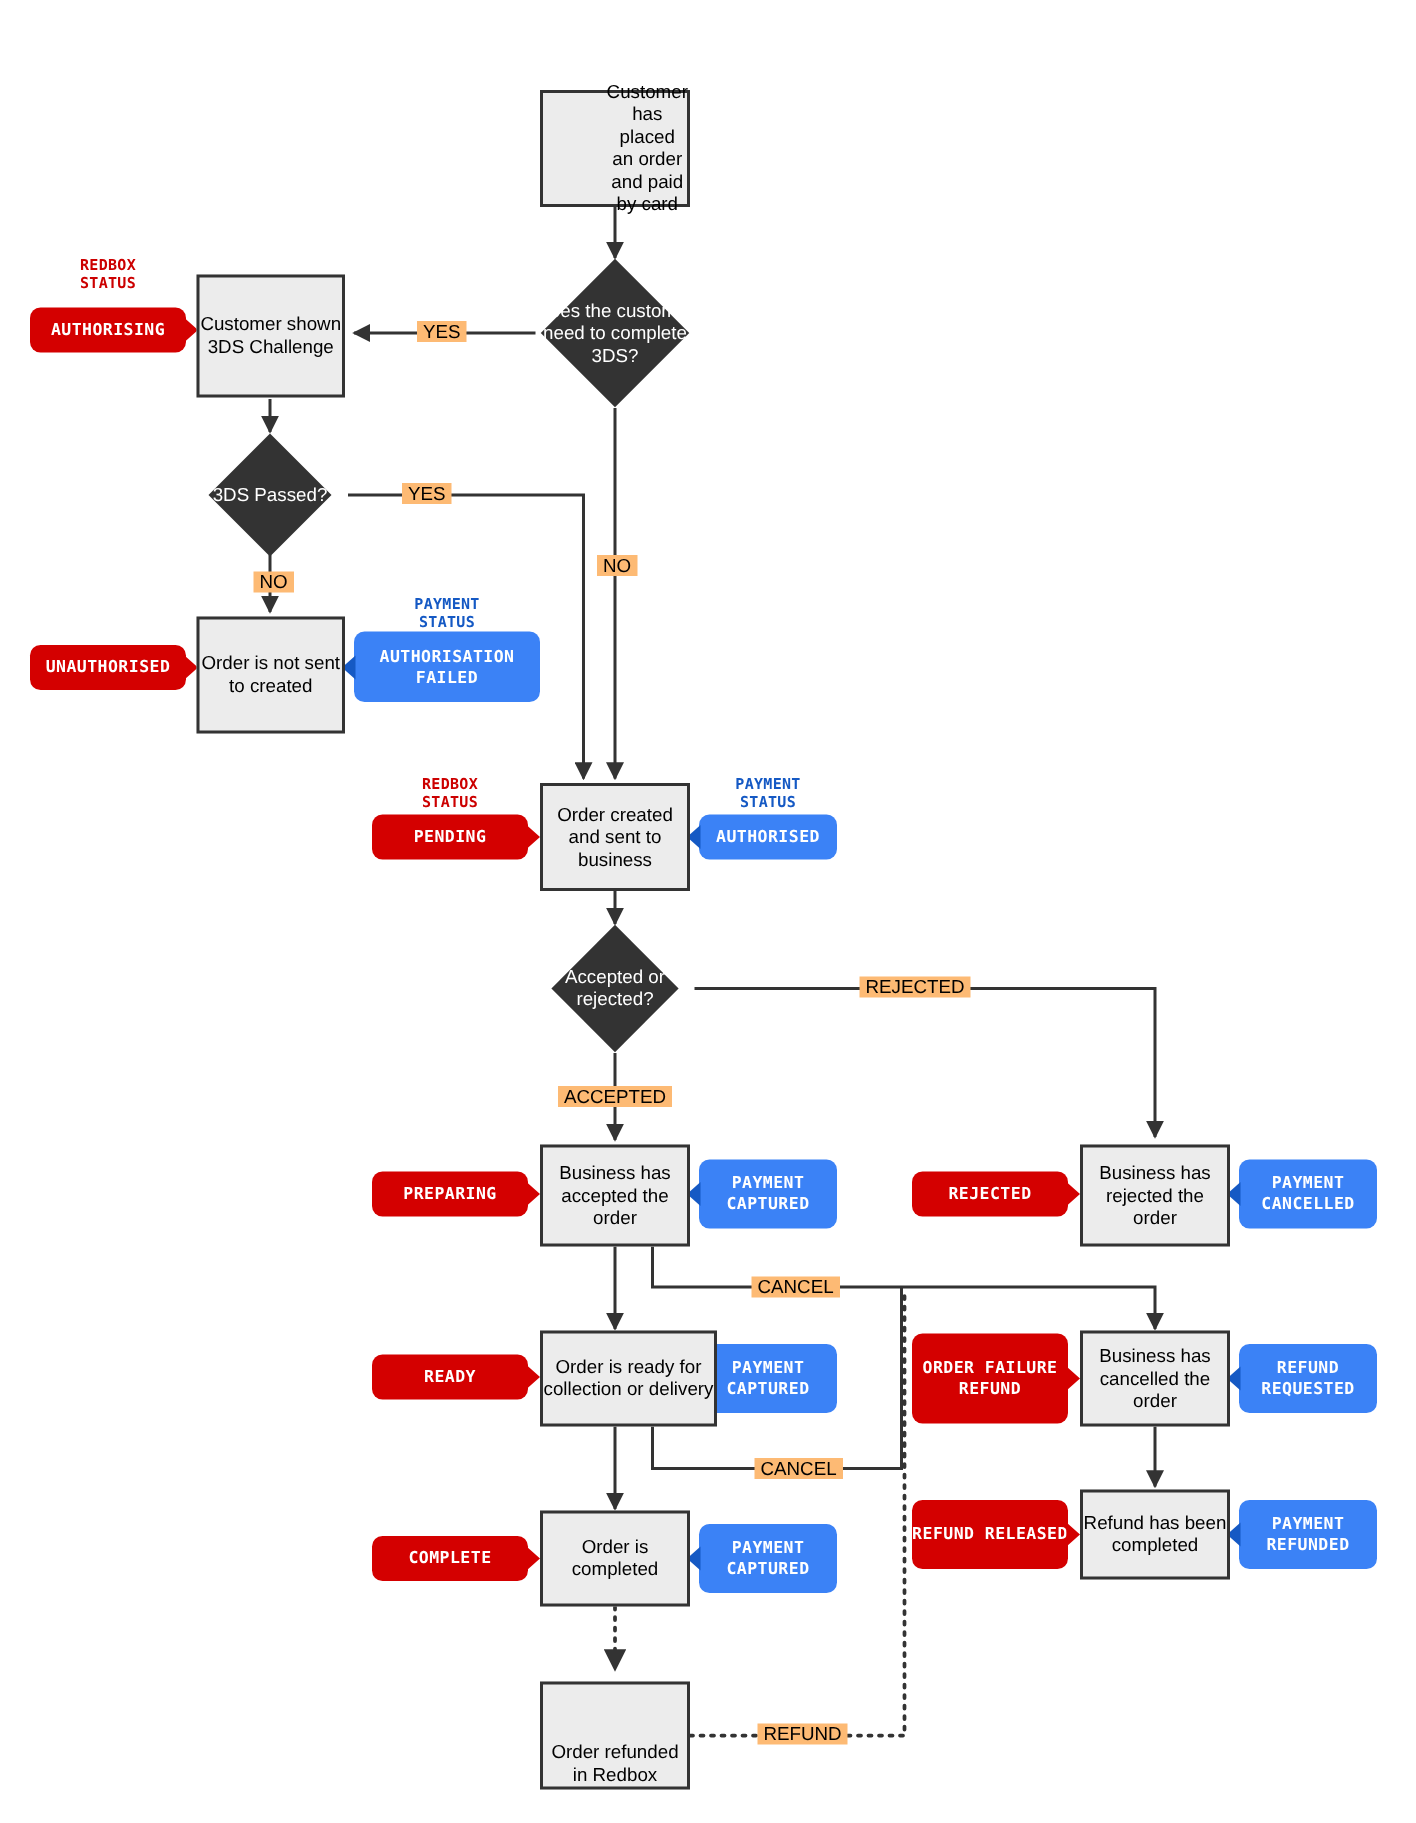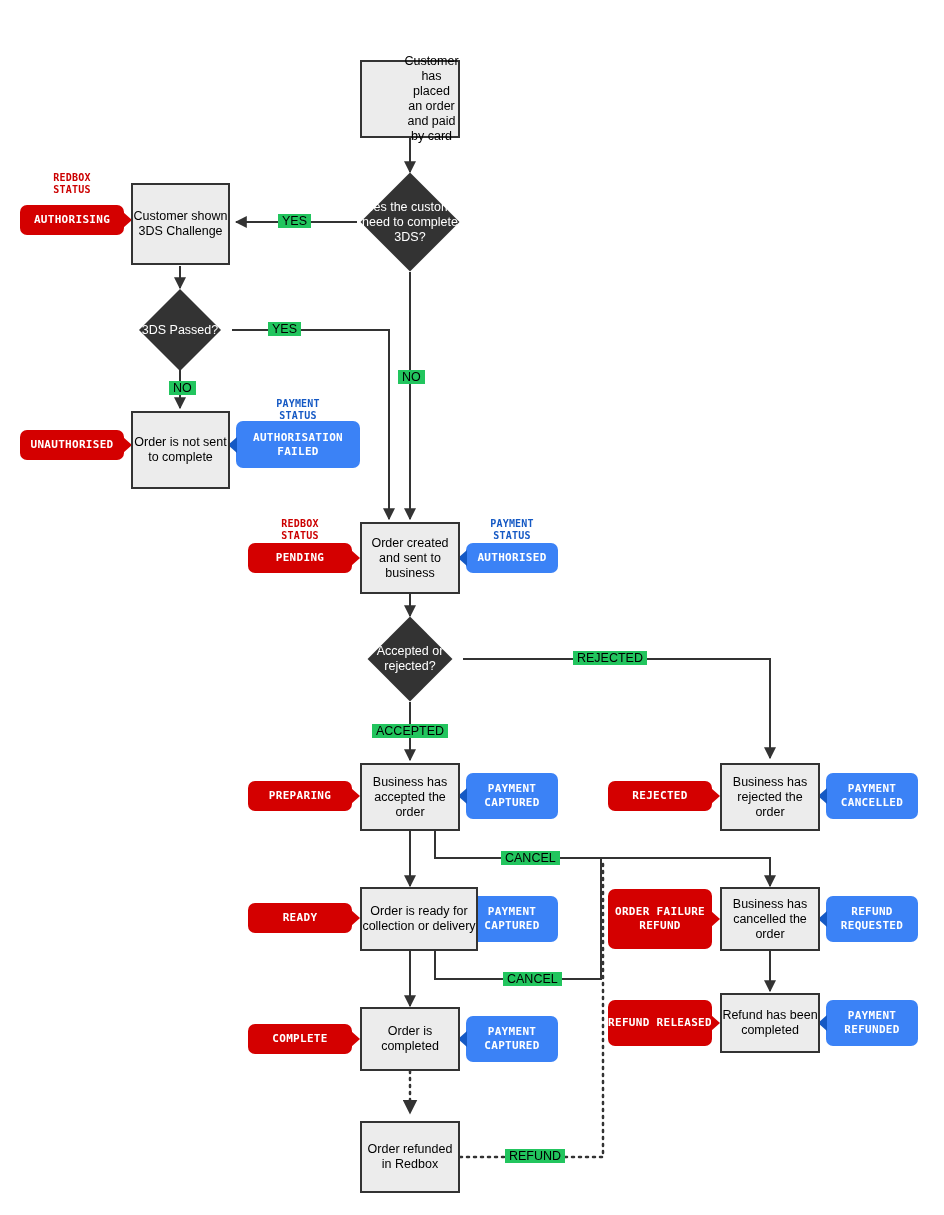--- a/index.html
+++ b/index.html
@@ -97,21 +97,21 @@
     line-height:12px;
     letter-spacing:0.2px;
     z-index:2;
   }
   .caption.red{color:#CC0000;}
   .caption.blue{color:#1559C4;}
 
   
   .edge-label{
     position:absolute;
-    background:#22c55e;
+    background:#fdba74;
     padding:0 4px;
     font-family:"Liberation Sans", sans-serif;
     font-size:12.5px;
     line-height:14px;
     color:#000000;
     white-space:nowrap;
     z-index:2;
   }
 </style>
 </head>
@@ -182,21 +182,21 @@
   </div>
 
   <div class="diamond" style="left:151px;top:301px;width:58px;height:58px;">
     <div class="shape"></div>
     <div class="dlabel" style="left:-30px;width:calc(100% + 60px);">
         <span>3DS Passed?</span>
       </div>
   </div>
 
   <div class="node" style="left:131px;top:411px;width:99px;height:78px;">
-    <span>Order is not sent to complete</span>
+    <span>Order is not sent to created</span>
   </div>
 
   <div class="node" style="left:360px;top:522px;width:100px;height:72px;">
     <span>Order created and sent to business</span>
   </div>
 
   <div class="diamond" style="left:380px;top:629px;width:60px;height:60px;">
     <div class="shape"></div>
     <div class="dlabel" style="left:-22px;width:calc(100% + 44px);">
         <span>Accepted or rejected?</span>
@@ -220,21 +220,21 @@
   </div>
 
   <div class="node" style="left:360px;top:1007px;width:100px;height:64px;">
     <span>Order is completed</span>
   </div>
 
   <div class="node" style="left:720px;top:993px;width:100px;height:60px;">
     <span>Refund has been completed</span>
   </div>
 
-  <div class="node" style="left:360px;top:1121px;width:100px;height:72px;">
+  <div class="node" style="left:360px;top:1121px;width:100px;height:72px;align-items:flex-end;">
     <span>Order refunded in Redbox</span>
   </div>
 
   <div class="caption red" style="left:20px;top:172px;width:104px;">
     <div>REDBOX</div>
     <div>STATUS</div>
   </div>
 
   <div class="caption blue" style="left:236px;top:398px;width:124px;">
     <div>PAYMENT</div>

